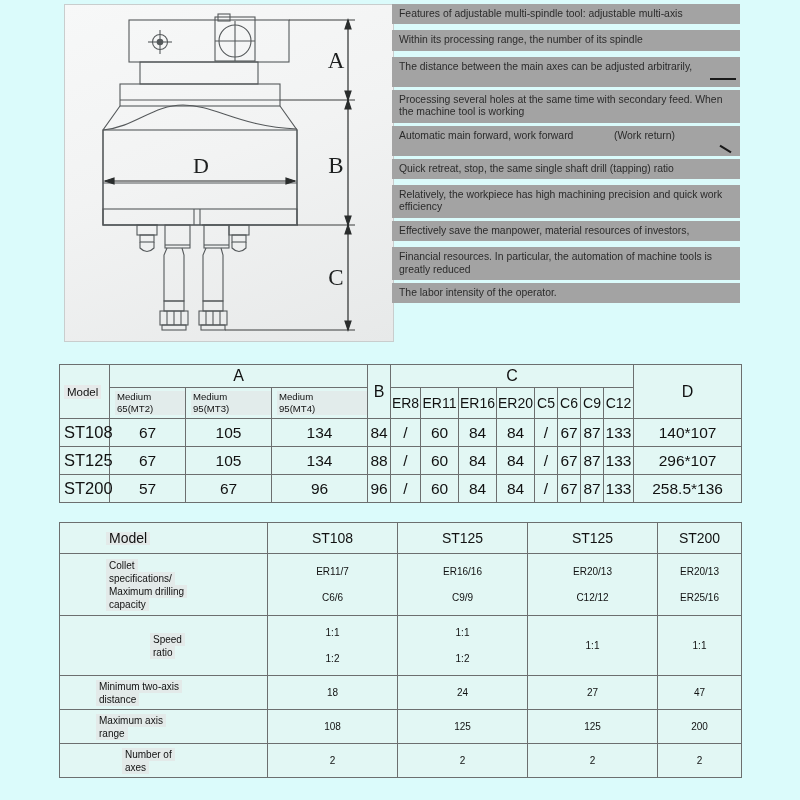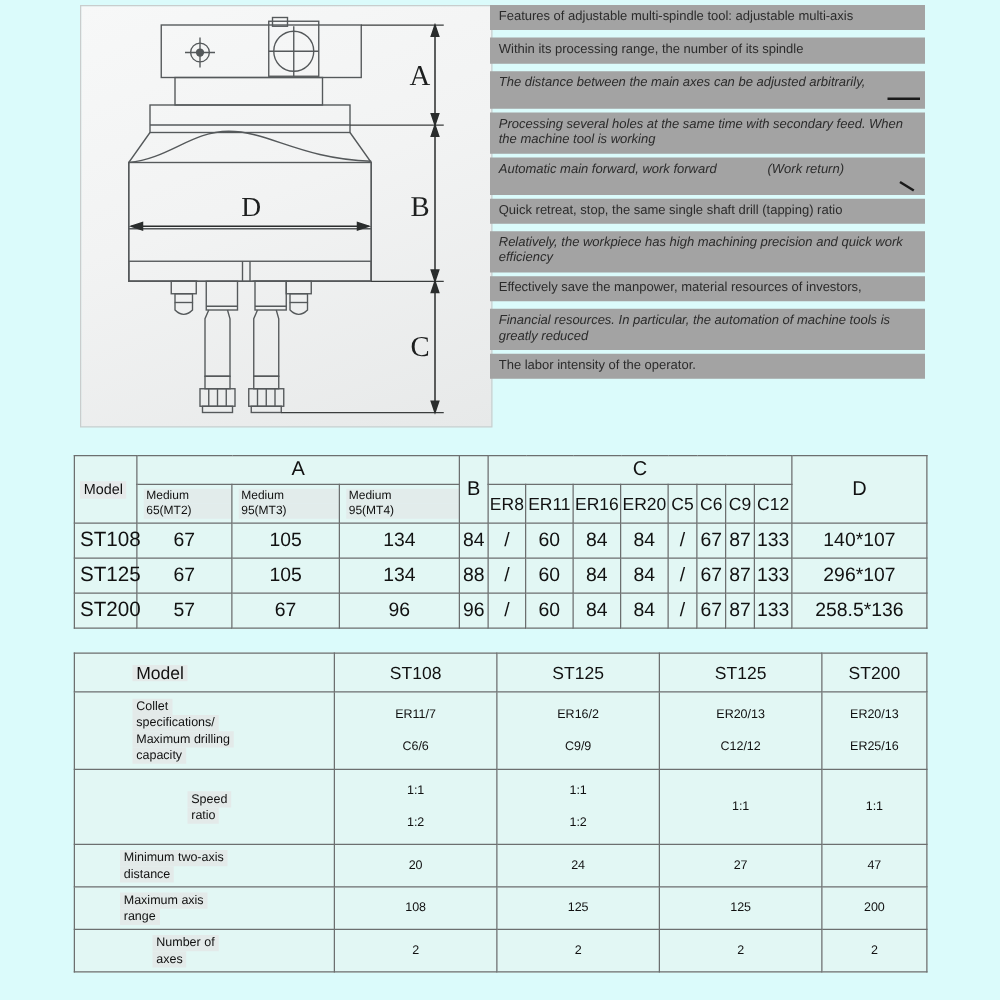--- a/index.html
+++ b/index.html
@@ -45,21 +45,21 @@
   .feature-row {
     background: #a3a3a3;
     color: #2b2b2b;
     font-size: 10.4px;
     line-height: 12.4px;
     padding: 4px 6px 4px 7px;
     box-sizing: border-box;
     margin-bottom: 1px;
     position: relative;
   }
-  .feature-row.tall { min-height: 30px; font-style: italic; }
+  .feature-row.tall { min-height: 30px; }
   .feature-row .sub {
     position: absolute;
     right: 56px;
     top: 4px;
     line-height: 11px;
     width: 70px;
   }
   .gap-sm { height: 5px; }
   .gap-xs { height: 2px; }
   .mark-dash {
@@ -390,21 +390,21 @@
       <span>Collet</span><br>
       <span>specifications/</span><br>
       <span>Maximum drilling</span><br>
       <span>capacity</span>
     </td>
     <td>
           <div class="stack-cell">ER11/7</div>
           <div class="stack-cell">C6/6</div>
         </td>
     <td>
-          <div class="stack-cell">ER16/2</div>
+          <div class="stack-cell">ER16/16</div>
           <div class="stack-cell">C9/9</div>
         </td>
     <td>
           <div class="stack-cell">ER20/13</div>
           <div class="stack-cell">C12/12</div>
         </td>
     <td>
           <div class="stack-cell">ER20/13</div>
           <div class="stack-cell">ER25/16</div>
         </td>
@@ -425,21 +425,21 @@
         </td>
     <td>1:1</td>
     <td>1:1</td>
   </tr>
 
   <tr style="height:34px">
     <td class="lbl" style="padding-left:36px">
       <span>Minimum two-axis</span><br>
       <span>distance</span>
     </td>
-    <td>20</td>
+    <td>18</td>
     <td>24</td>
     <td>27</td>
     <td>47</td>
   </tr>
 
   <tr style="height:34px">
     <td class="lbl" style="padding-left:36px">
       <span>Maximum axis</span><br>
       <span>range</span>
     </td>

